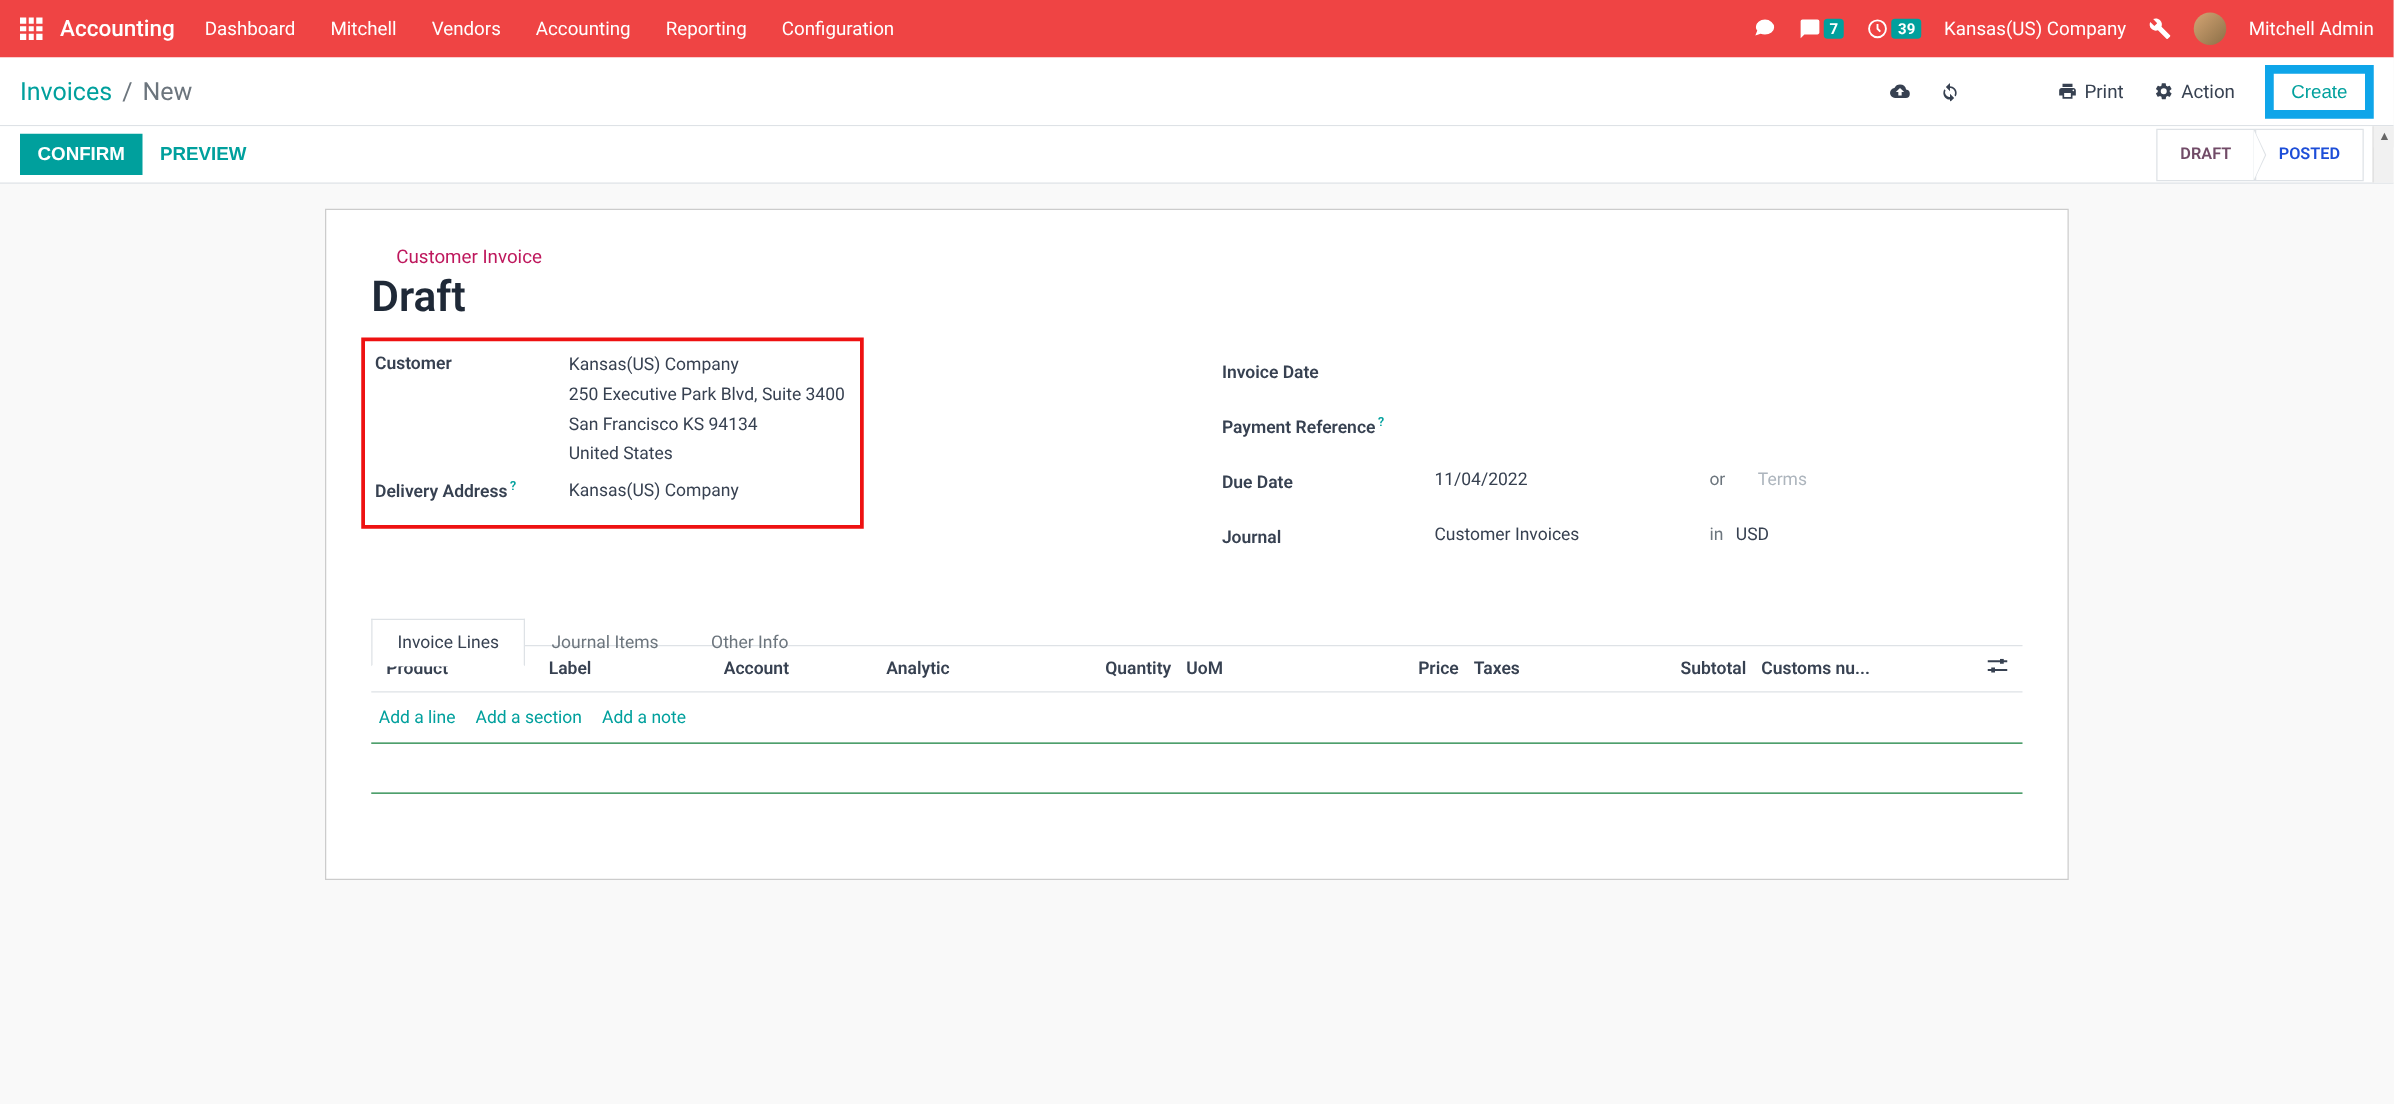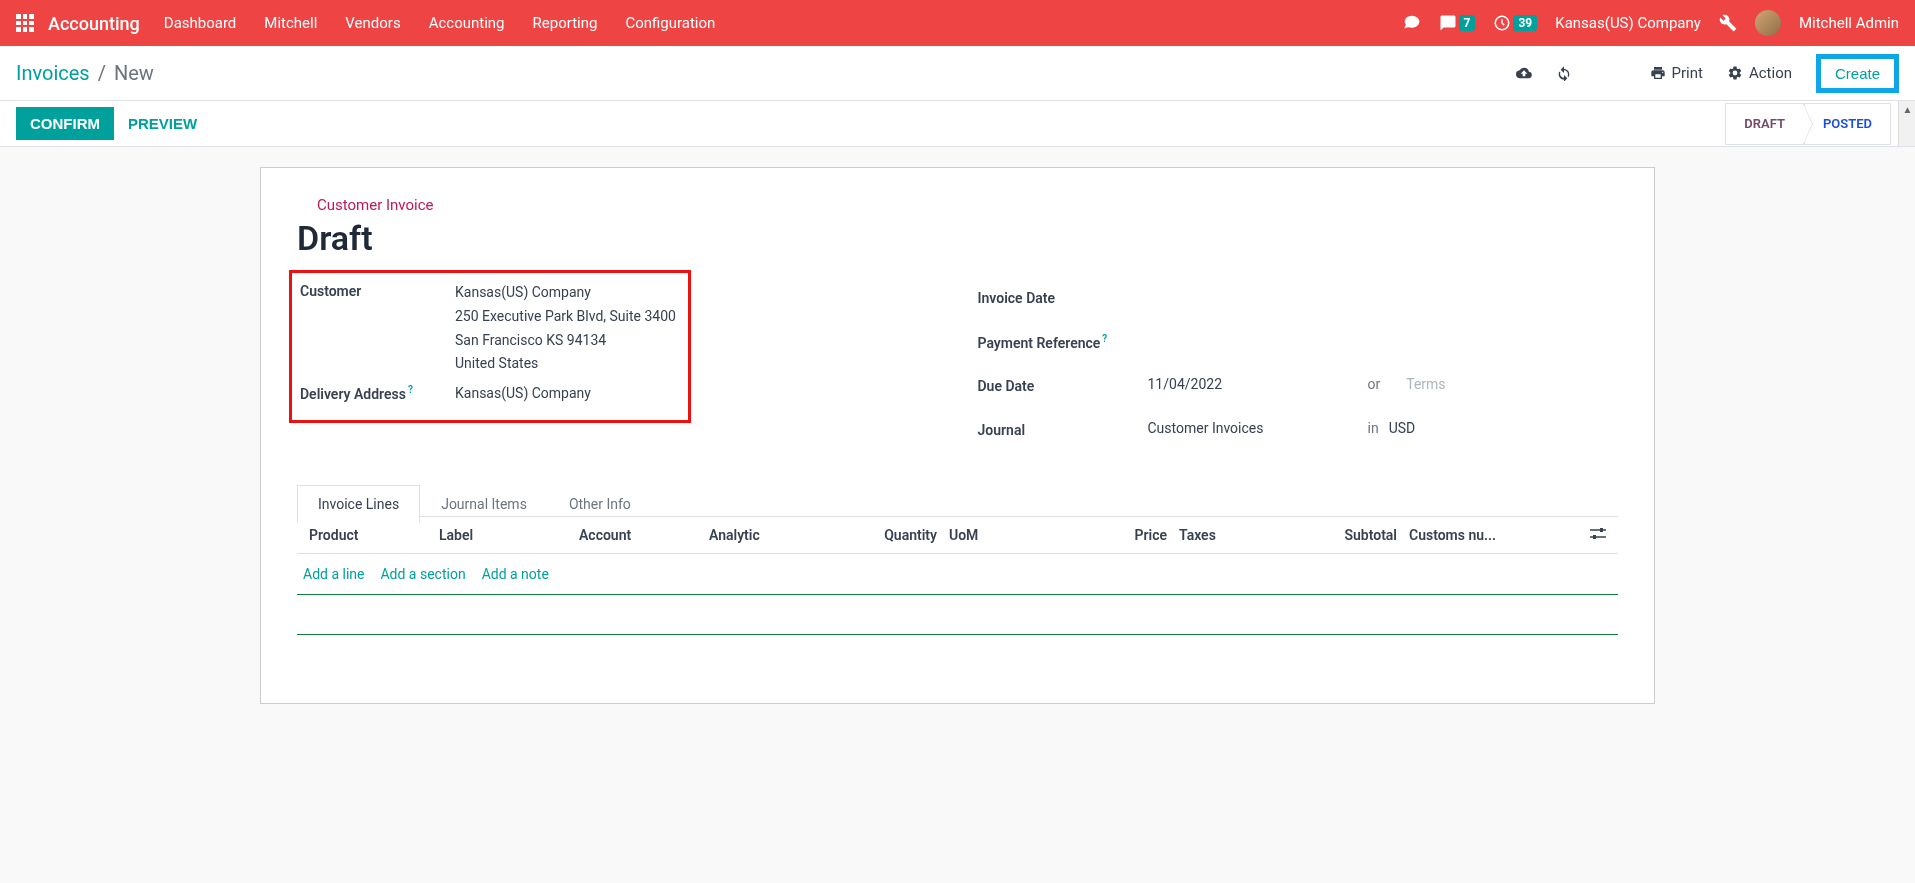--- a/index.html
+++ b/index.html
@@ -22,21 +22,21 @@
 
 
 .breadcrumb-bar { background: #fff; height: 55px; display: flex; align-items: center; padding: 0 16px; border-bottom: 1px solid #dee2e6; }
 .breadcrumb { font-size: 20px; display: flex; align-items: center; gap: 8px; flex: 1; }
 .breadcrumb .bc-link { color: #00A09D; cursor: pointer; }
 .breadcrumb .bc-sep { color: #6c757d; }
 .breadcrumb .bc-current { color: #6c757d; }
 .bc-actions { display: flex; align-items: center; gap: 24px; color: #374151; }
 .bc-action { display: inline-flex; align-items: center; gap: 6px; cursor: pointer; font-size: 15px; }
 .bc-icon { width: 16px; height: 16px; fill: #374151; }
-.btn-create { border: 5px solid #0ea5e9; color: #00A09D; background: #fff; padding: 6px 14px; font-size: 15px; cursor: pointer; border-radius: 0; }
+.btn-create { border: 7px solid #0ea5e9; color: #00A09D; background: #fff; padding: 6px 14px; font-size: 15px; cursor: pointer; border-radius: 0; }
 
 
 .status-bar { background: #fff; display: flex; align-items: center; border-bottom: 1px solid #dee2e6; position: relative; }
 .left-buttons { display: flex; align-items: center; gap: 0; padding-left: 16px; }
 .btn-confirm { background: #00A09D; color: #fff; border: none; padding: 8px 14px; font-size: 15px; font-weight: 600; cursor: pointer; margin: 6px 0; }
 .btn-preview { background: transparent; color: #00A09D; border: none; padding: 8px 14px; font-size: 15px; font-weight: 600; cursor: pointer; }
 .status-steps { margin-left: auto; display: flex; align-items: stretch; height: 42px; padding-right: 24px; }
 .status-step { display: flex; align-items: center; padding: 0 18px; font-weight: 600; font-size: 13px; color: #1d4ed8; border: 1px solid #dee2e6; position: relative; cursor: pointer; }
 .status-step.active { color: #714B67; }
 .status-step:first-child::after {
@@ -65,21 +65,21 @@
 .field-value .addr-line { display: block; }
 .highlight-box { border: 3px solid #e11; padding: 8px; margin: -8px -8px 0 -8px; width: 402px; }
 
 .right-col .field-row { align-items: center; min-height: 38px; }
 .right-col .field-label { width: 170px; }
 .field-aux { color: #6c757d; font-size: 14px; margin: 0 10px; }
 .field-placeholder { color: #adb5bd; margin-left: 16px; }
 
 
 .tabs { display: flex; margin-top: 24px; border-bottom: 1px solid #dee2e6; }
-.tab { padding: 10px 20px; font-size: 14px; color: #6c757d; cursor: pointer; border: 1px solid transparent; border-bottom: none; position: relative; top: 7px; }
+.tab { padding: 10px 20px; font-size: 14px; color: #6c757d; cursor: pointer; border: 1px solid transparent; border-bottom: none; position: relative; top: 17px; }
 .tab.active { color: #374151; border-color: #dee2e6; background: #fff; border-bottom: 1px solid #fff; }
 
 
 .tbl { width: 100%; margin-top: 0; }
 .tbl-head { display: flex; padding: 10px 6px; font-weight: 600; font-size: 14px; border-bottom: 1px solid #dee2e6; align-items: center; }
 .tbl-head > div { padding: 0 6px; }
 .col-product { width: 130px; }
 .col-label { width: 140px; }
 .col-account { width: 130px; }
 .col-analytic { width: 160px; }

